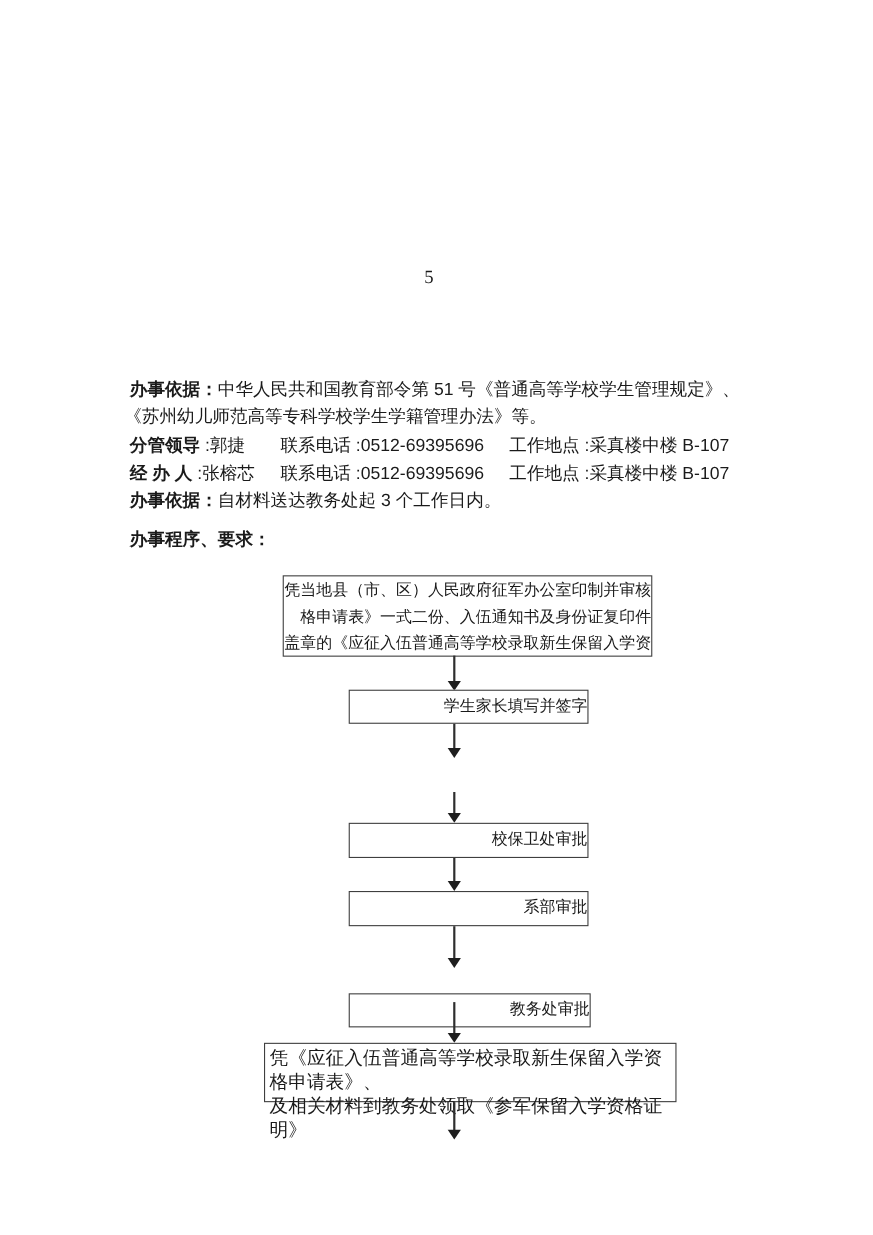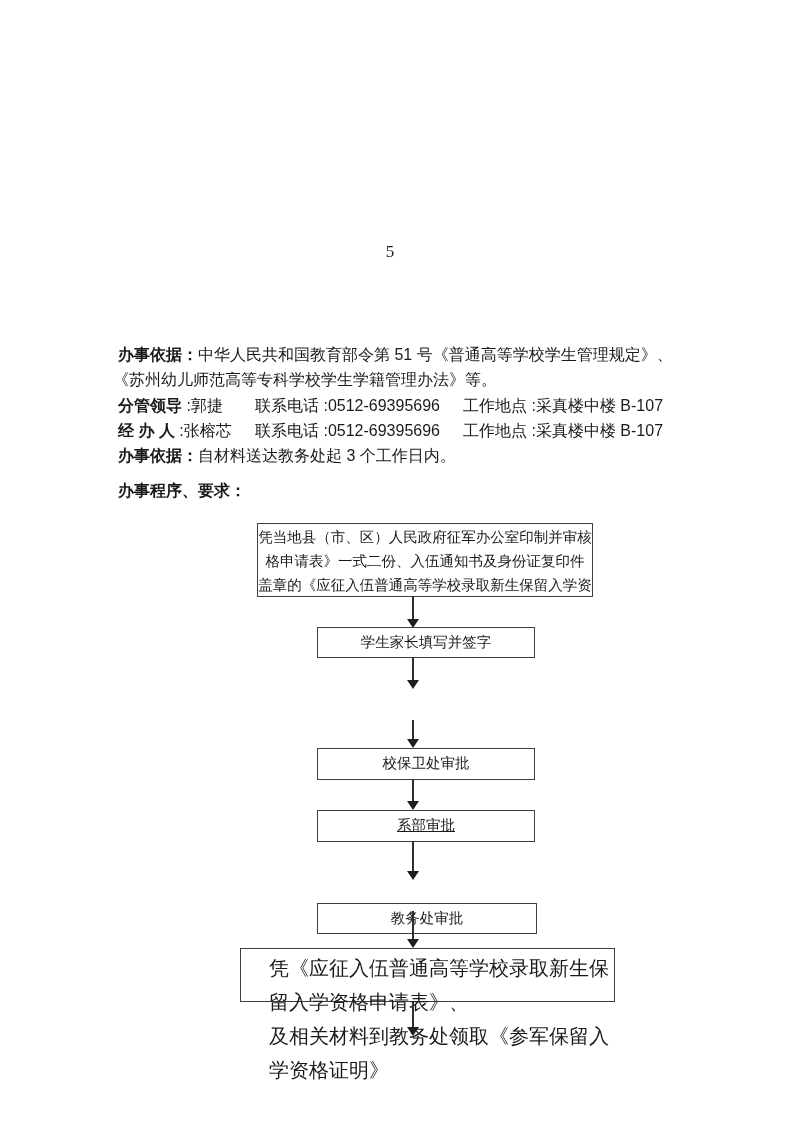--- a/index.html
+++ b/index.html
@@ -30,30 +30,30 @@
   .col{position:absolute;top:0;}
   .col-phone{left:137px;}
   .col-loc{left:345px;}
   
   .node{
     position:absolute;box-sizing:border-box;
     border:1.5px solid #3f3f3f;
     background:#ffffff;
     font-family:"Liberation Serif","DejaVu Serif",serif;
     font-size:14.5px;color:#1a1a1a;
-    text-align:center;
+    text-align:right;
   }
   .n1{left:257px;top:523px;width:336px;height:74px;line-height:24px;padding-top:1px;}
   .n2{left:317px;top:627px;width:218px;height:31px;line-height:28px;}
   .n3{left:317px;top:689px;width:218px;height:31px;line-height:28px;}
   .n4{left:317px;top:748px;width:218px;height:32px;line-height:29px;}
-  .n5{left:317px;top:810px;width:218px;height:32px;line-height:29px;text-decoration:underline;}
+  .n5{left:317px;top:810px;width:218px;height:32px;line-height:29px;}
   .n6{left:317px;top:879px;width:220px;height:31px;line-height:28px;margin-top:24px;}
-  .n7{left:240px;top:948px;width:375px;height:54px;line-height:34px;
-      padding:2px 0 0 28px;text-align:left;font-size:20px;}
+  .n7{left:240px;top:948px;width:375px;height:54px;line-height:22px;
+      padding:2px 0 0 4px;text-align:left;font-size:17px;}
   .arrow{position:absolute;left:407px;width:12px;}
   .shaft{position:absolute;left:5px;top:0;width:2px;background:#2e2e2e;}
   .head{position:absolute;bottom:0;left:0;width:0;height:0;
         border-left:6px solid transparent;border-right:6px solid transparent;
         border-top:9px solid #1e1e1e;}
   .a1{top:596px;height:32px;} .a1 .shaft{height:24px;}
   .a2{top:658px;height:31px;} .a2 .shaft{height:23px;}
   .a3{top:720px;height:28px;} .a3 .shaft{height:20px;}
   .a4{top:780px;height:30px;} .a4 .shaft{height:22px;}
   .a5{top:842px;height:38px;} .a5 .shaft{height:30px;}

